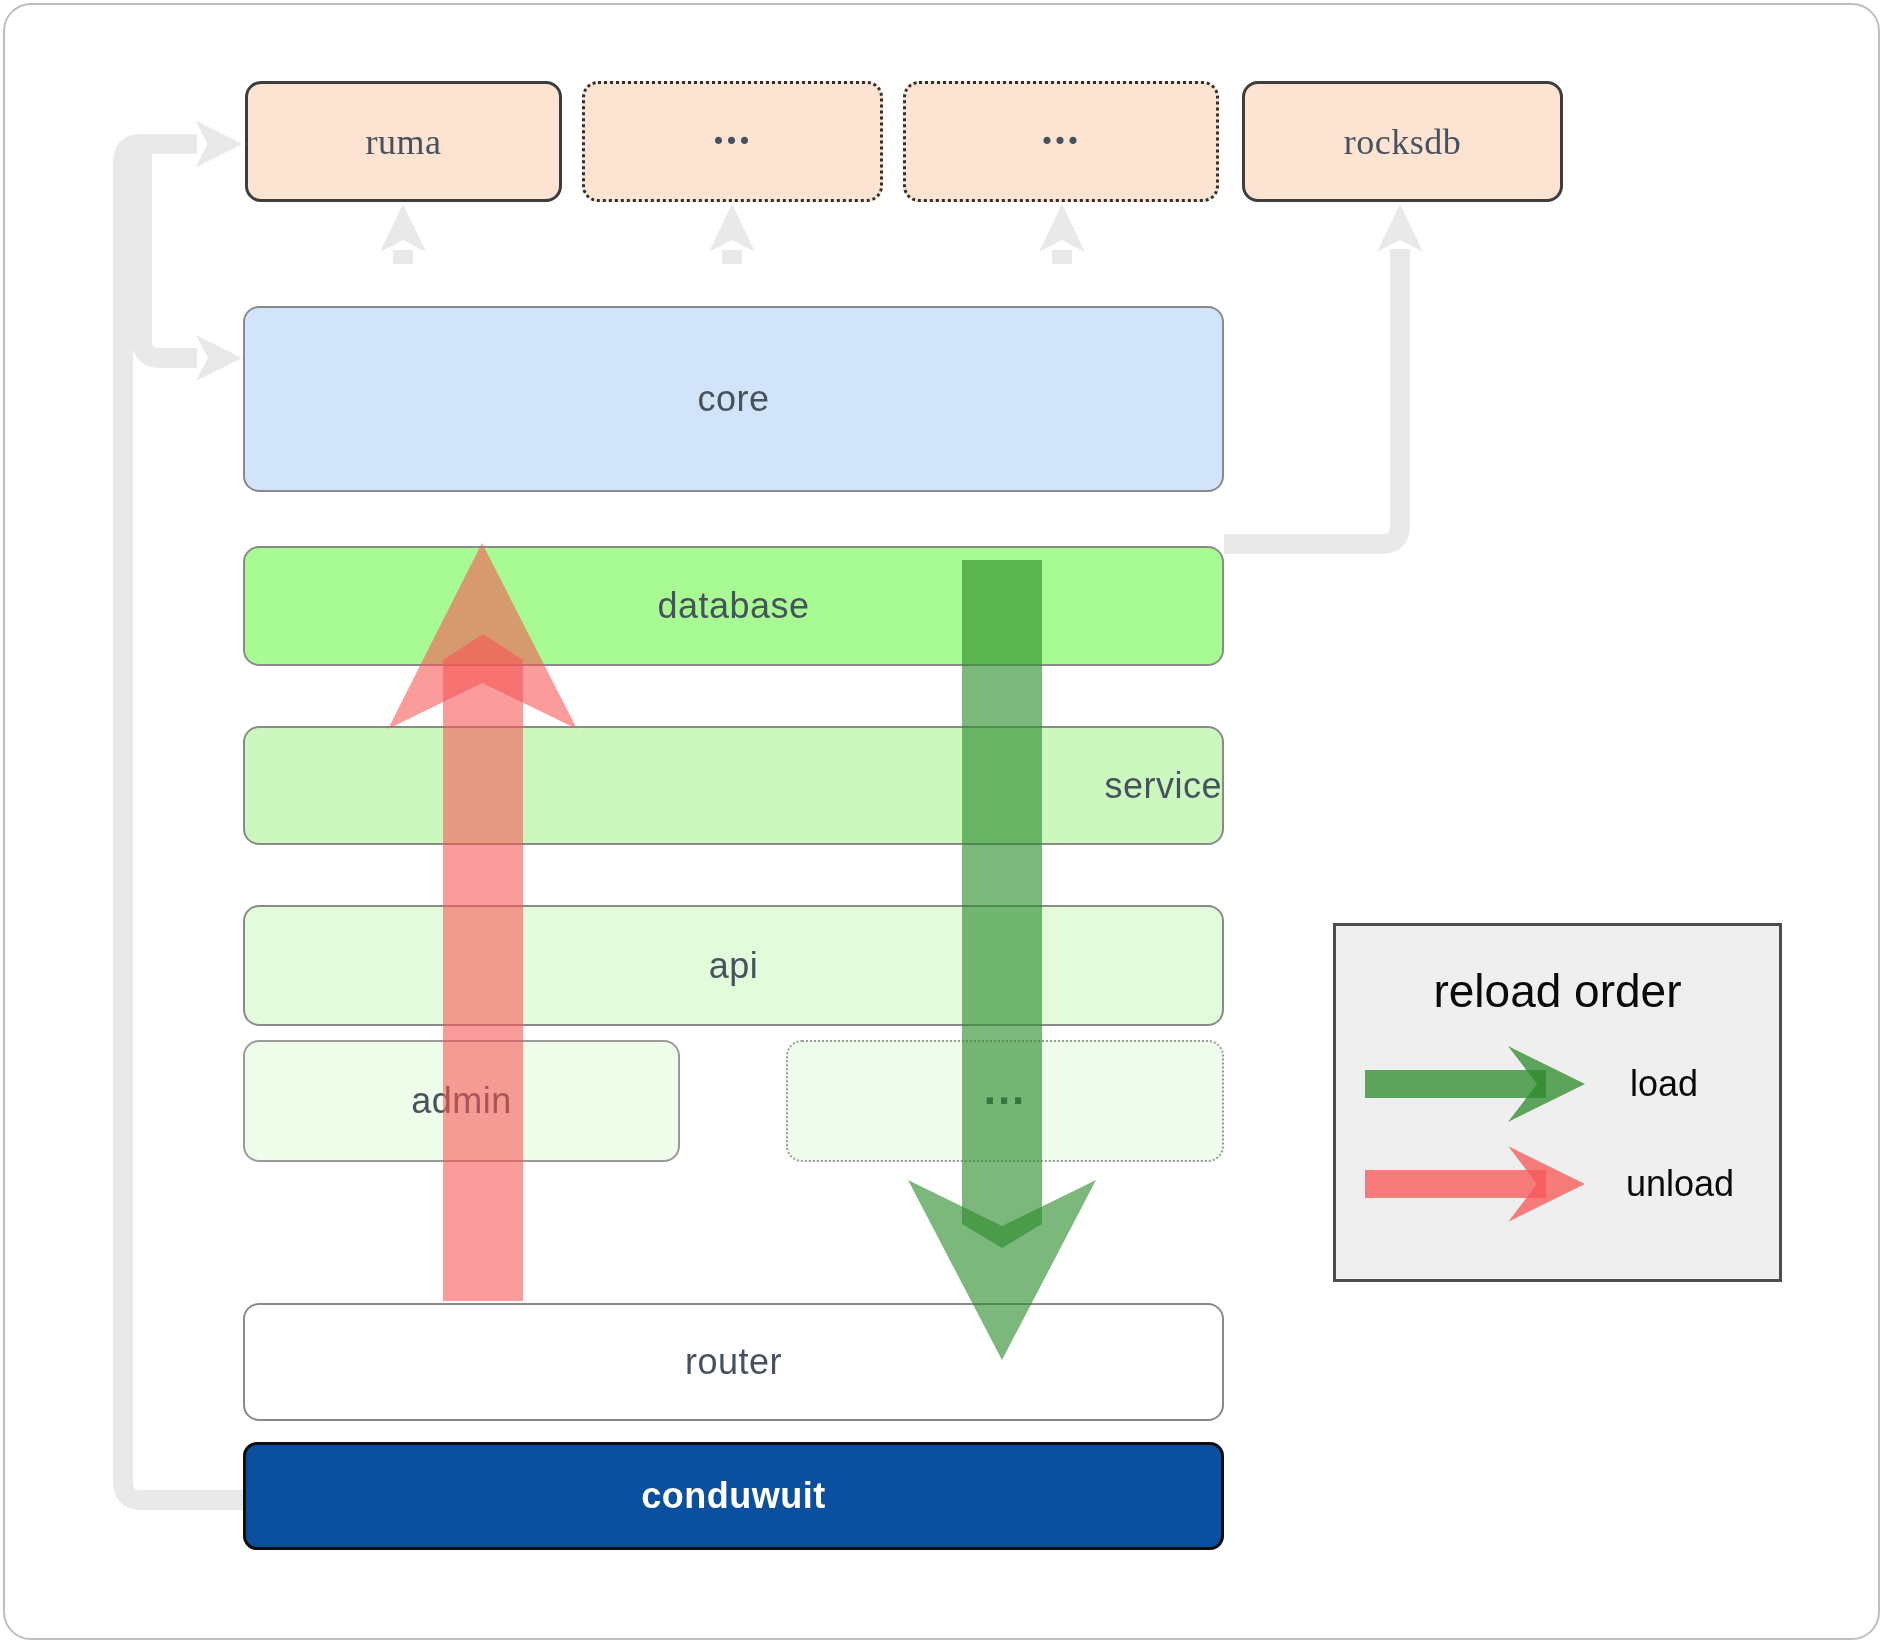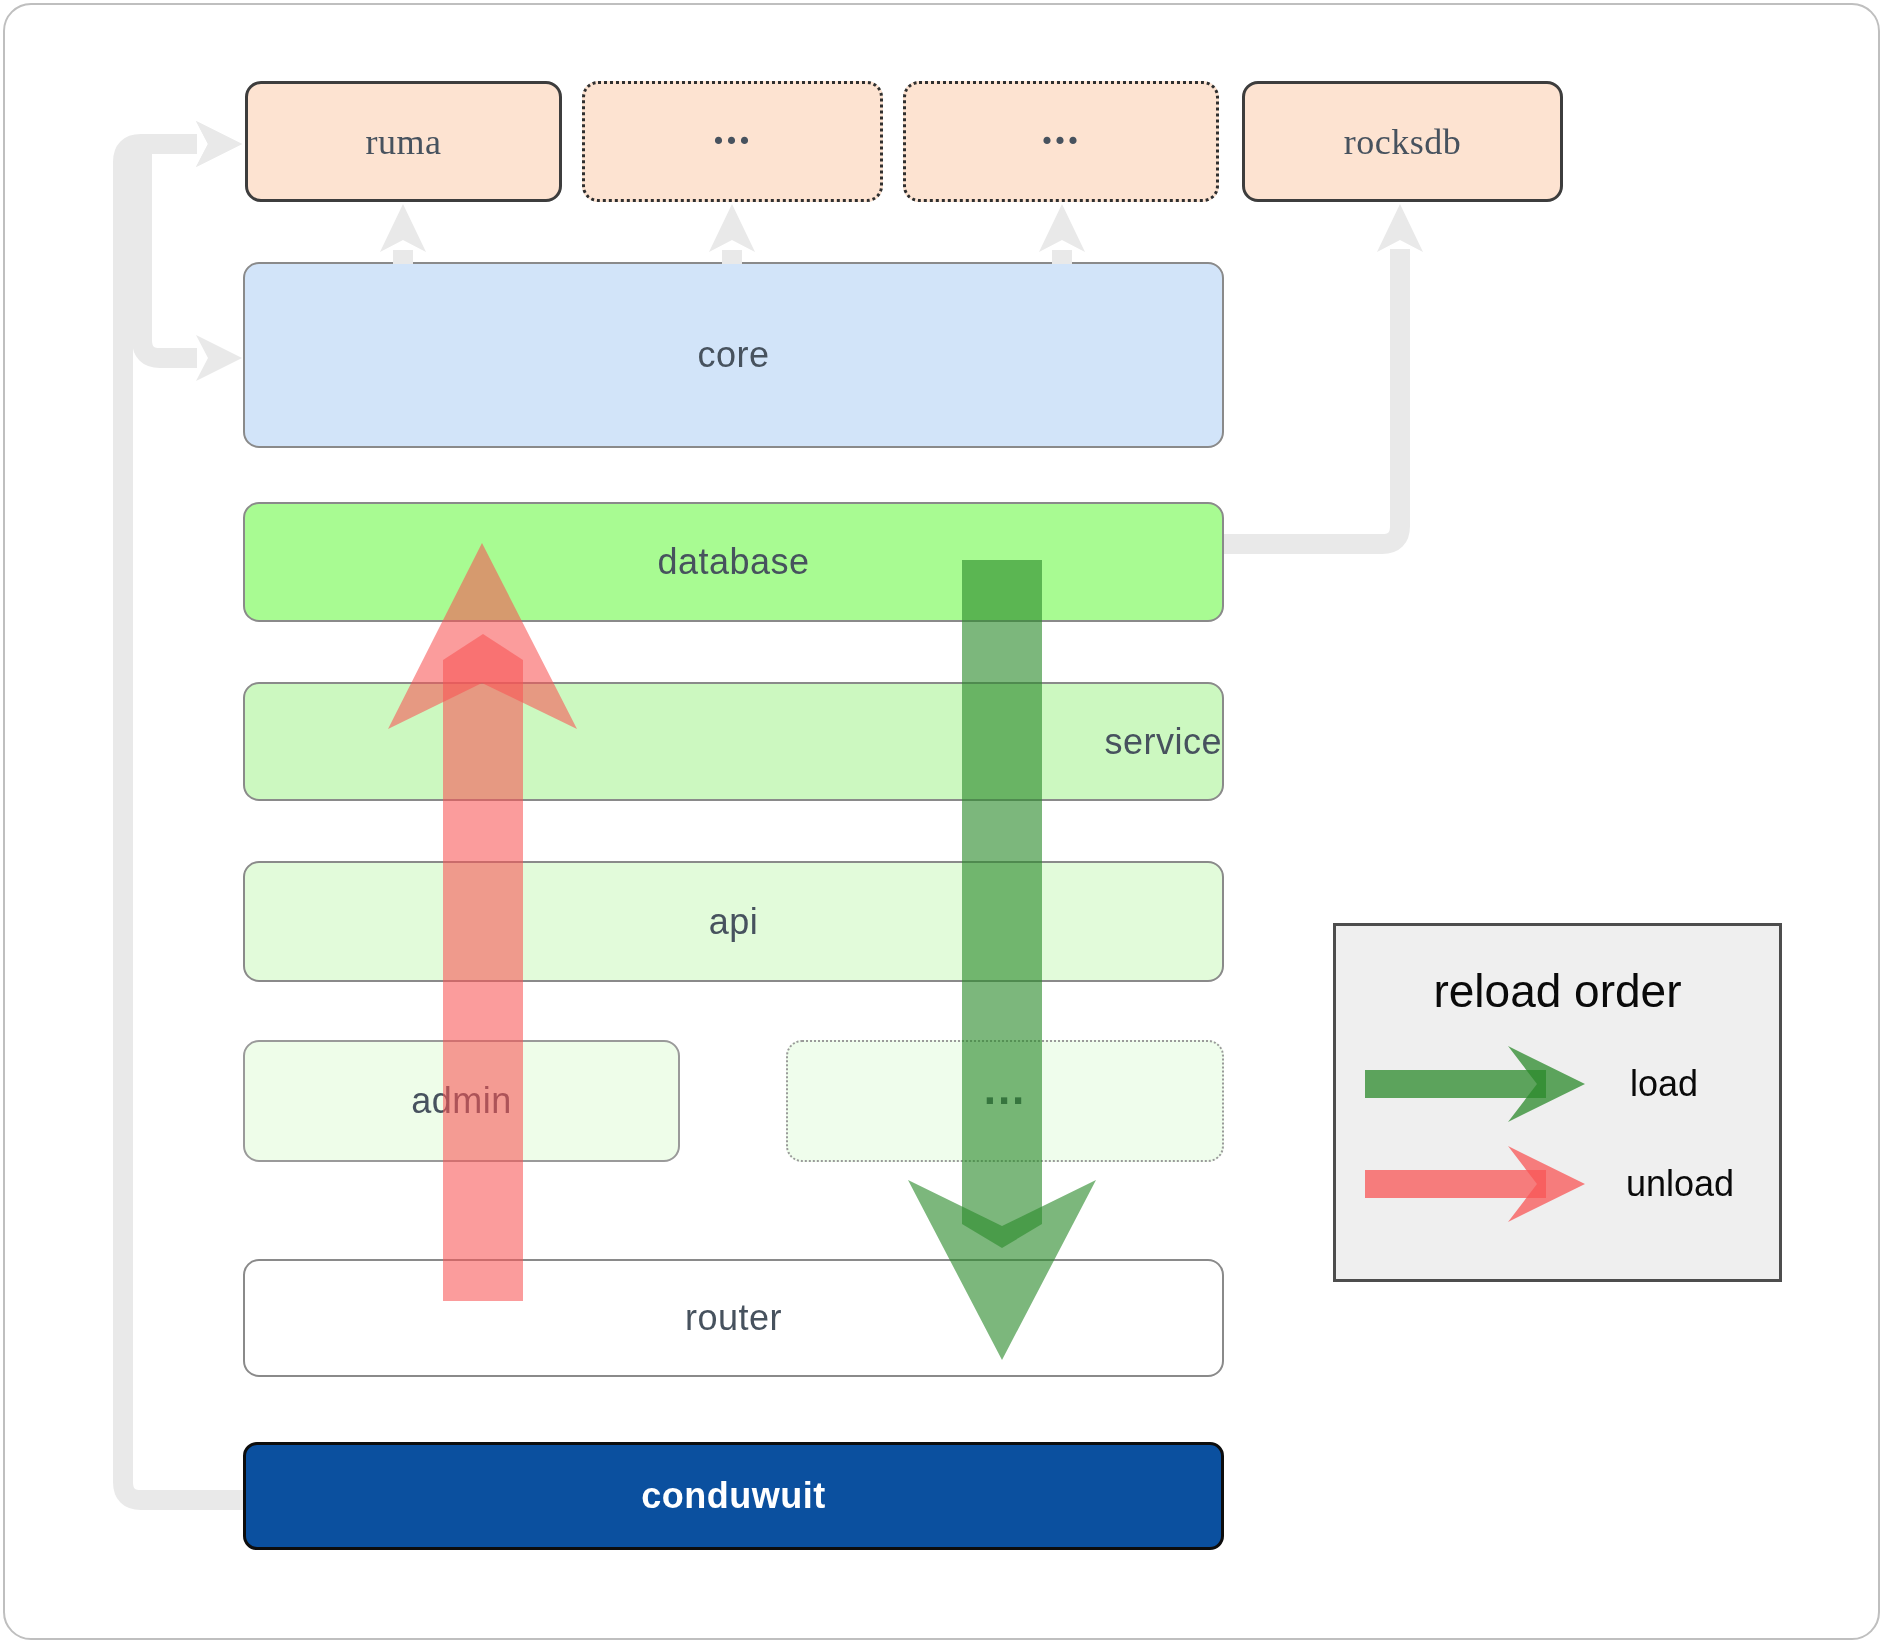--- a/index.html
+++ b/index.html
@@ -20,21 +20,21 @@
     font-size:36px;color:#47525e;border-radius:16px;letter-spacing:0.5px;
   }
   
   .crate{background:#fde3d1;border:3px solid #3d3d3d;font-family:Liberation Serif, serif;}
   .crate.dotted{border:3px dotted #2f2f2f;}
   .box-ruma{left:245px;top:81px;width:317px;height:121px;}
   .box-ell1{left:582px;top:81px;width:301px;height:121px;}
   .box-ell2{left:903px;top:81px;width:316px;height:121px;}
   .box-rocksdb{left:1242px;top:81px;width:321px;height:121px;justify-content:center;}
   
-  .row{left:243px;width:981px;border:2px solid #8a8a8a;}
+  .row{left:243px;width:981px;border:2px solid #8a8a8a;margin-top:44px;}
   .box-core{top:262px;height:186px;background:#d2e4f9;}
   .box-database{top:502px;height:120px;background:#a8fb92;}
   .box-service{top:682px;height:119px;background:#ccf8c0;justify-content:flex-end;}
   .box-api{top:861px;height:121px;background:#e2fbda;}
   .box-admin{left:243px;top:1040px;width:437px;height:122px;background:#eefde9;border:2px solid #9a9a9a;}
   .box-adminell{left:786px;top:1040px;width:438px;height:122px;background:#effdec;border:2px dotted #9a9a9a;}
   .box-router{top:1259px;height:118px;background:#ffffff;}
   .box-conduwuit{left:243px;top:1442px;width:981px;height:108px;background:#0b509f;border:3px solid #0d0d0d;
     color:#ffffff;font-weight:600;border-radius:14px;}
   .dots{font-weight:bold;font-size:44px;transform:translateY(-12px);letter-spacing:2px;}

